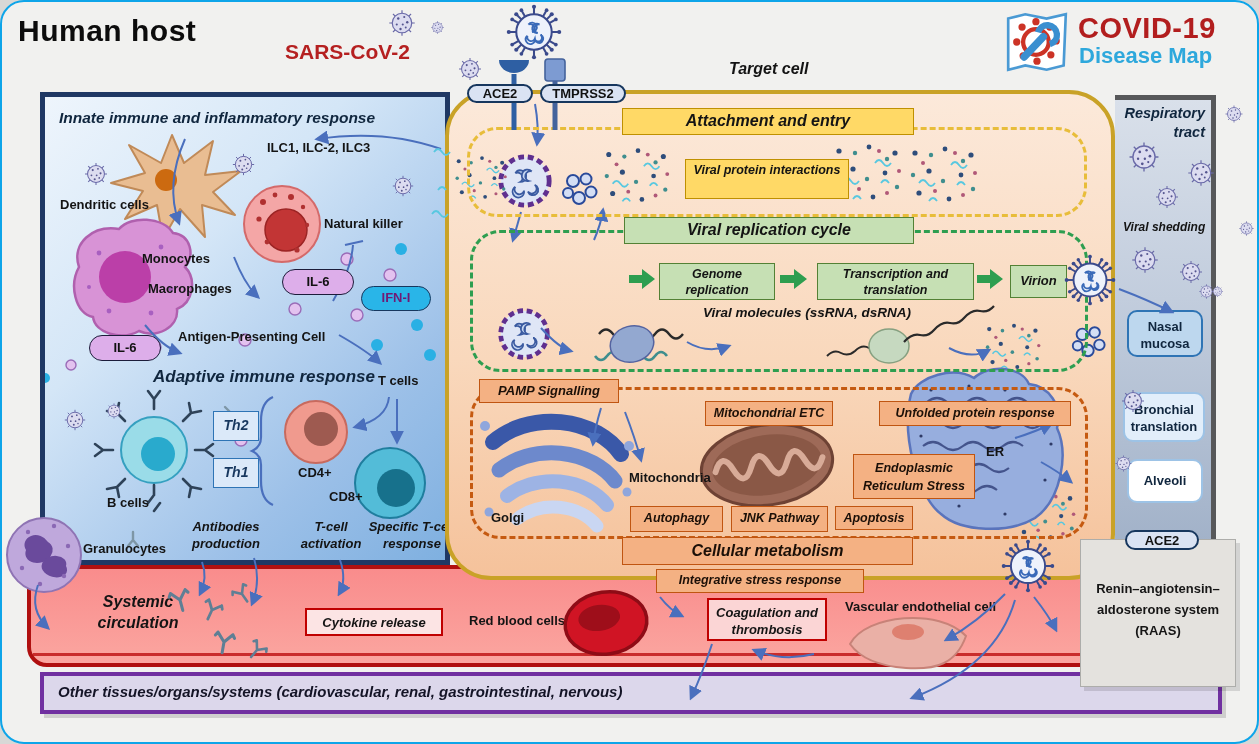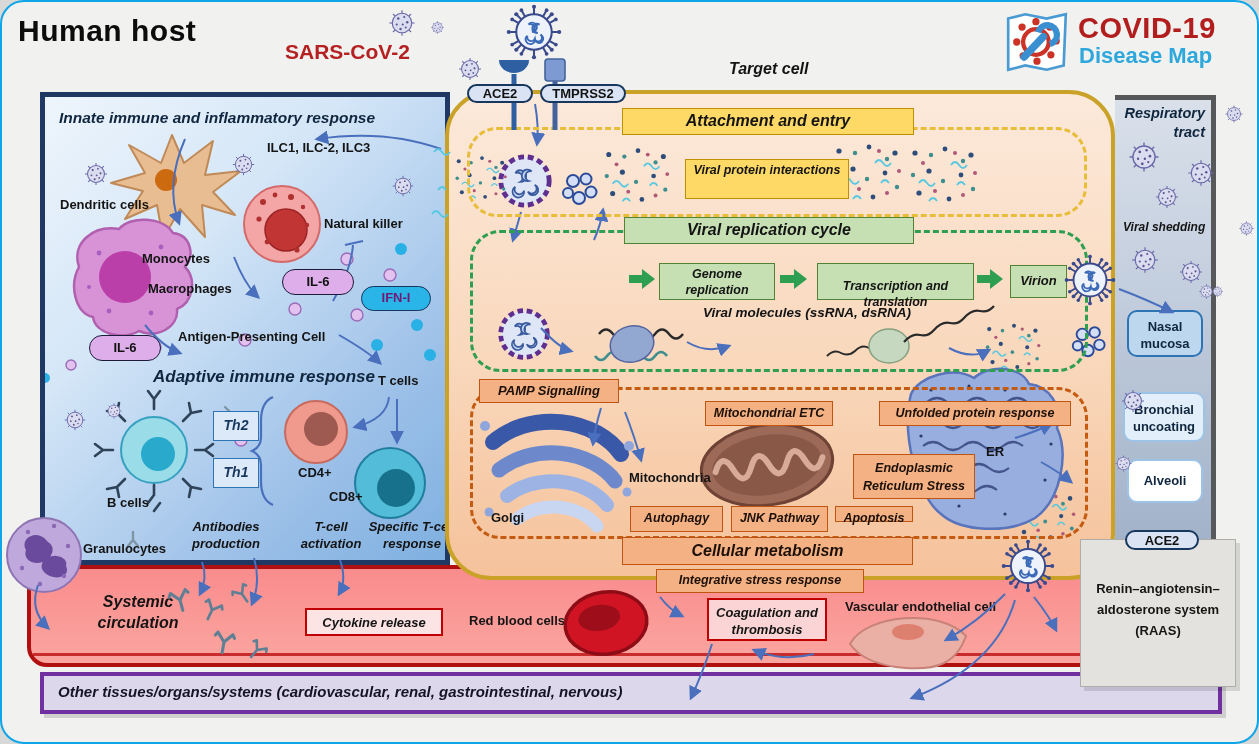--- a/index.html
+++ b/index.html
@@ -202,21 +202,21 @@
     <div class="abs lbl" style="left:38px;top:444px">Granulocytes</div>
     <div class="abs lblw i c" style="left:125px;top:421px;width:112px;line-height:17px">Antibodies production</div>
     <div class="abs lblw i c" style="left:240px;top:421px;width:92px;line-height:17px">T-cell activation</div>
     <div class="abs lblw i c" style="left:310px;top:421px;width:114px;line-height:17px">Specific T-cell response</div>
   </div>
 
   <div id="resp-panel" class="abs">
     <div class="abs b i" style="left:2px;top:4px;width:88px;text-align:right;font-size:14.5px;color:#10263e;line-height:19px">Respiratory tract</div>
     <div class="abs b i" style="left:8px;top:120px;font-size:12px;color:#141414">Viral shedding</div>
     <div class="resp-box" style="left:12px;top:210px;width:76px;height:47px;background:#bdd7ee;border:2px solid #2e74b5;padding-top:6px">Nasal mucosa</div>
-    <div class="resp-box" style="left:8px;top:292px;width:82px;height:50px;background:#e2eefa;border:2px solid #9dc3e6;padding-top:7px">Bronchial uncoating</div>
+    <div class="resp-box" style="left:8px;top:292px;width:82px;height:50px;background:#e2eefa;border:2px solid #9dc3e6;padding-top:7px">Bronchial translation</div>
     <div class="resp-box" style="left:12px;top:359px;width:76px;height:44px;background:#ffffff;border:2px solid #9dc3e6;line-height:40px">Alveoli</div>
   </div>
 
   <div id="purple-band" class="abs">
     <div class="abs b i" style="left:14px;top:7px;font-size:15px;color:#141426">Other tissues/organs/systems (cardiovascular, renal, gastrointestinal, nervous)</div>
   </div>
 
   <div id="red-band" class="abs">
     <div class="vessel-line"></div>
     <div class="abs b i c" style="left:42px;top:22px;width:130px;font-size:16px;color:#141414;line-height:21px">Systemic circulation</div>
@@ -313,33 +313,33 @@
     </svg>
 
     <div class="zone" style="left:18px;top:33px;width:620px;height:90px"></div>
     <div class="zone grn" style="left:21px;top:136px;width:618px;height:142px"></div>
     <div class="zone org" style="left:21px;top:293px;width:618px;height:152px"></div>
 
     <div class="ybox" style="left:173px;top:14px;width:292px;height:27px;font-size:16px;line-height:24px">Attachment and entry</div>
     <div class="ybox" style="left:236px;top:65px;width:164px;height:40px;font-size:12.5px;line-height:21px">Viral protein interactions</div>
     <div class="gbox" style="left:175px;top:123px;width:290px;height:27px;font-size:16px;line-height:24px">Viral replication cycle</div>
     <div class="gbox" style="left:210px;top:169px;width:116px;height:37px;font-size:12.5px;line-height:16px;padding-top:2px">Genome replication</div>
-    <div class="gbox" style="left:368px;top:169px;width:157px;height:37px;font-size:12.5px;line-height:16px;padding-top:14px">Transcription and translation</div>
+    <div class="gbox" style="left:368px;top:169px;width:157px;height:37px;font-size:12.5px;line-height:16px;padding-top:2px">Transcription and translation</div>
     <div class="gbox" style="left:561px;top:171px;width:57px;height:33px;font-size:13px;line-height:29px">Virion</div>
     <div class="abs b i c" style="left:208px;top:211px;width:300px;font-size:13.5px;color:#141414">Viral molecules (ssRNA, dsRNA)</div>
     <div class="obox" style="left:30px;top:285px;width:140px;height:24px;font-size:13px;line-height:21px">PAMP Signalling</div>
     <div class="obox" style="left:256px;top:307px;width:128px;height:25px;font-size:12.5px;line-height:22px">Mitochondrial ETC</div>
     <div class="obox" style="left:430px;top:307px;width:192px;height:25px;font-size:12.5px;line-height:22px">Unfolded protein response</div>
     <div class="obox" style="left:404px;top:360px;width:122px;height:45px;font-size:12.5px;line-height:18px;padding-top:4px">Endoplasmic Reticulum Stress</div>
     <div class="abs lbl" style="left:180px;top:376px">Mitochondria</div>
     <div class="abs lbl" style="left:537px;top:350px">ER</div>
     <div class="abs lbl" style="left:42px;top:416px">Golgi</div>
     <div class="obox" style="left:181px;top:412px;width:93px;height:26px;font-size:12.5px;line-height:23px">Autophagy</div>
     <div class="obox" style="left:282px;top:412px;width:97px;height:26px;font-size:12.5px;line-height:23px">JNK Pathway</div>
-    <div class="obox" style="left:386px;top:412px;width:78px;height:16px;font-size:12.5px;line-height:23px">Apoptosis</div>
+    <div class="obox" style="left:386px;top:412px;width:78px;height:24px;font-size:12.5px;line-height:23px">Apoptosis</div>
     <div class="obox" style="left:173px;top:443px;width:291px;height:28px;font-size:16px;line-height:25px">Cellular metabolism</div>
     <div class="obox" style="left:207px;top:475px;width:208px;height:24px;font-size:12.5px;line-height:21px;z-index:7">Integrative stress response</div>
   </div>
 
   <div id="raas-box" class="abs">
     <div>Renin–angiotensin–</div>
     <div>aldosterone system</div>
     <div>(RAAS)</div>
   </div>
 

